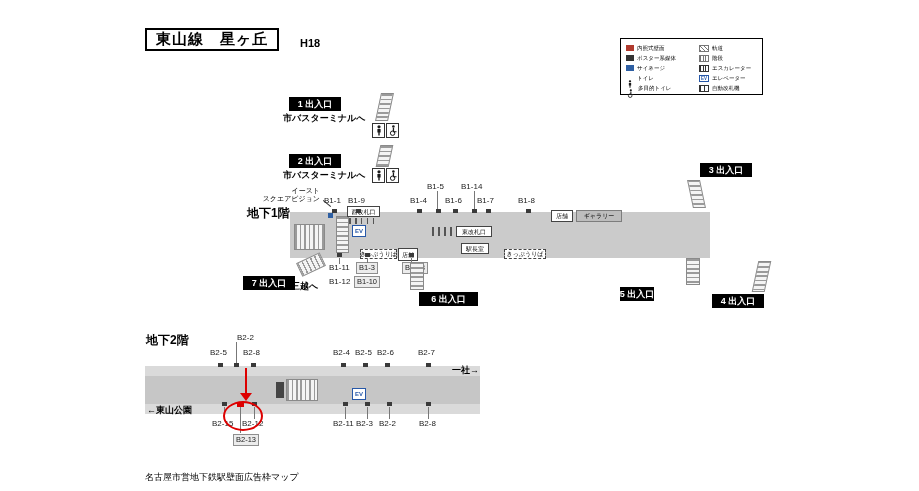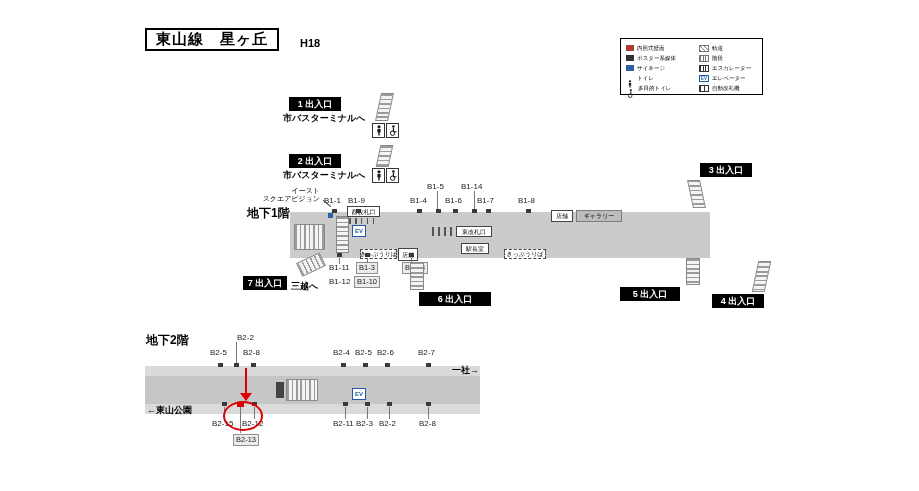--- a/index.html
+++ b/index.html
@@ -191,28 +191,28 @@
   <div class="slot boxed" style="left:354px;top:276px">B1-10</div>
   <div class="slot boxed" style="left:402px;top:262px">B1-13</div>
   <div class="tick" style="left:339px;top:258px;height:6px"></div>
   <div class="tick" style="left:367px;top:258px;height:5px"></div>
   <div class="tick" style="left:411px;top:258px;height:5px"></div>
   <div class="mk" style="left:337px;top:253px"></div>
   <div class="mk" style="left:365px;top:253px"></div>
   <div class="mk" style="left:409px;top:253px"></div>
 
   <div class="stairs-v" style="left:298px;top:257px;width:26px;height:15px;transform:rotate(-25deg)"></div>
-  <div class="exit" style="left:243px;top:276px;width:44px;height:14px">7 出入口</div>
+  <div class="exit" style="left:243px;top:276px;width:52px;height:14px">7 出入口</div>
   <div class="abs note" style="left:291px;top:280px">三越へ</div>
 
   <div class="stairs" style="left:410px;top:262px;width:14px;height:28px"></div>
-  <div class="exit" style="left:419px;top:292px;width:72px;height:14px">6 出入口</div>
+  <div class="exit" style="left:419px;top:292px;width:59px;height:14px">6 出入口</div>
 
   <div class="stairs" style="left:686px;top:258px;width:14px;height:27px"></div>
-  <div class="exit" style="left:620px;top:287px;width:60px;height:14px">5 出入口</div>
+  <div class="exit" style="left:620px;top:287px;width:34px;height:14px">5 出入口</div>
 
   <div class="stairs" style="left:755px;top:261px;width:13px;height:31px;transform:skewX(-12deg)"></div>
   <div class="exit" style="left:712px;top:294px;width:52px;height:14px">4 出入口</div>
 
   <div class="abs flabel" style="left:146px;top:332px">地下2階</div>
   <div class="track" style="left:145px;top:366px;width:335px;height:10px"></div>
   <div class="plat" style="left:145px;top:376px;width:335px;height:28px"></div>
   <div class="track" style="left:145px;top:404px;width:335px;height:10px"></div>
 
   <div class="abs" style="left:276px;top:382px;width:8px;height:16px;background:#444"></div>
@@ -257,14 +257,15 @@
   <div class="mk red" style="left:237px;top:402px;width:7px;height:5px"></div>
   <div class="mk" style="left:343px;top:402px"></div>
   <div class="mk" style="left:365px;top:402px"></div>
   <div class="mk" style="left:387px;top:402px"></div>
   <div class="mk" style="left:426px;top:402px"></div>
 
   <div class="redline" style="left:245px;top:368px;width:2px;height:26px"></div>
   <div class="redhead" style="left:240px;top:393px"></div>
   <div class="redcircle" style="left:223px;top:401px;width:40px;height:30px"></div>
 
+  <div class="abs caption" style="left:145px;top:471px">名古屋市営地下鉄駅壁面広告枠マップ</div>
 
 </div>
 
 </body></html>

